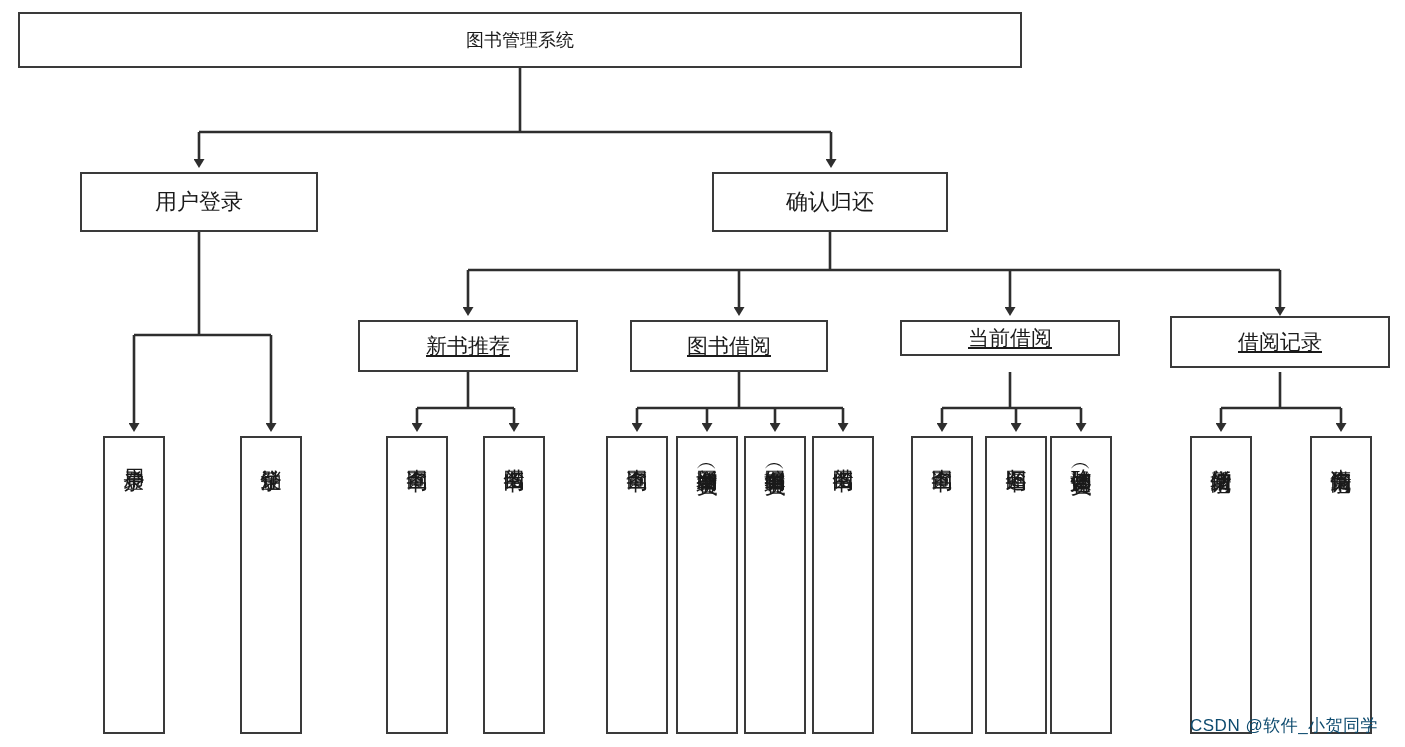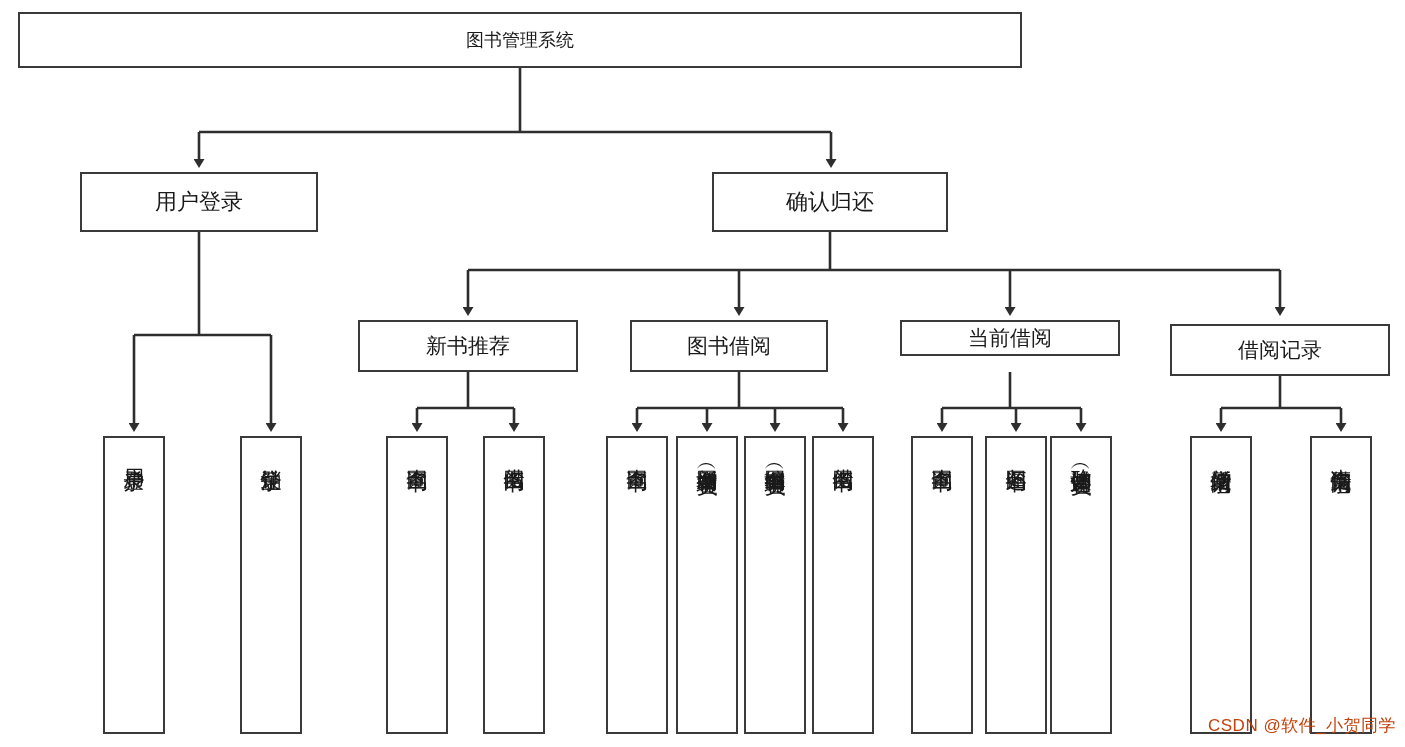--- a/index.html
+++ b/index.html
@@ -38,43 +38,43 @@
     line-height: 1.15;
   }
   .node-root {
     font-size: 18px;
   }
   .node-l2 {
     font-size: 22px;
   }
   .node-l3 {
     font-size: 21px;
+    text-decoration: underline;
   }
   .node-leaf {
     font-size: 21px;
     writing-mode: vertical-rl;
     text-orientation: upright;
     align-items: center;
     justify-content: flex-start;
     padding-top: 14px;
     letter-spacing: 1px;
   }
   .leaf-text {
     writing-mode: vertical-rl;
     text-orientation: upright;
     display: block;
     white-space: nowrap;
   }
   .watermark {
     position: absolute;
     font-size: 17px;
-    color: #c2410c;
+    color: #0c4a6e;
     white-space: nowrap;
     letter-spacing: 0.5px;
-    margin-left: 18px;
   }
 </style>
 </head>
 <body>
 
 <div id="canvas">
 
   <svg class="wires" viewBox="0 0 1405 747" xmlns="http://www.w3.org/2000/svg">
     <defs>
       <marker id="arrow" markerWidth="9" markerHeight="11" refX="1" refY="5.5" orient="auto" markerUnits="userSpaceOnUse">
@@ -126,21 +126,21 @@
   </svg>
 
   <div class="node node-root" style="left: 18px; top: 12px; width: 1004px; height: 56px;">图书管理系统</div>
 
   <div class="node node-l2" style="left: 80px; top: 172px; width: 238px; height: 60px;">用户登录</div>
   <div class="node node-l2" style="left: 712px; top: 172px; width: 236px; height: 60px;">确认归还</div>
 
   <div class="node node-l3" style="left: 358px; top: 320px; width: 220px; height: 52px;">新书推荐</div>
   <div class="node node-l3" style="left: 630px; top: 320px; width: 198px; height: 52px;">图书借阅</div>
   <div class="node node-l3" style="left: 900px; top: 320px; width: 220px; height: 36px;">当前借阅</div>
-  <div class="node node-l3" style="left: 1170px; top: 324px; width: 220px; height: 52px;">借阅记录</div>
+  <div class="node node-l3" style="left: 1170px; top: 316px; width: 220px; height: 52px;">借阅记录</div>
 
   <div class="node node-leaf" style="left: 103px; top: 436px; width: 62px; height: 298px;">
       <span class="leaf-text">用户登录</span>
     </div>
   <div class="node node-leaf" style="left: 240px; top: 436px; width: 62px; height: 298px;">
       <span class="leaf-text">注销登录</span>
     </div>
   <div class="node node-leaf" style="left: 386px; top: 436px; width: 62px; height: 298px;">
       <span class="leaf-text">查询图书</span>
     </div>

